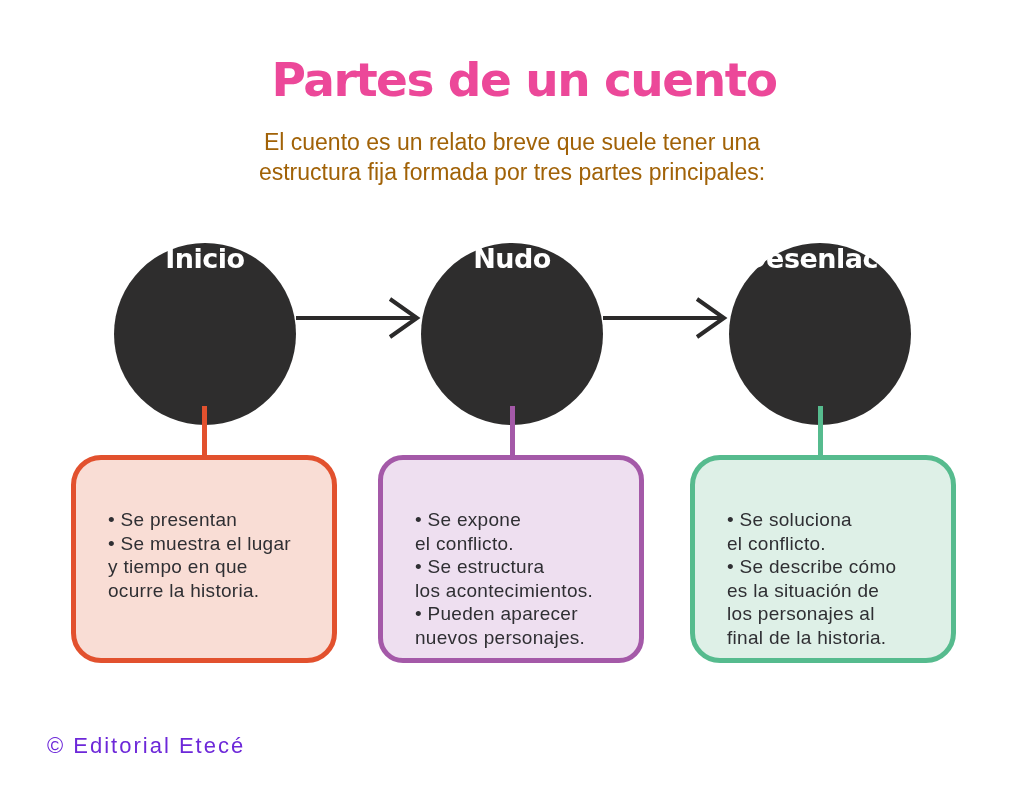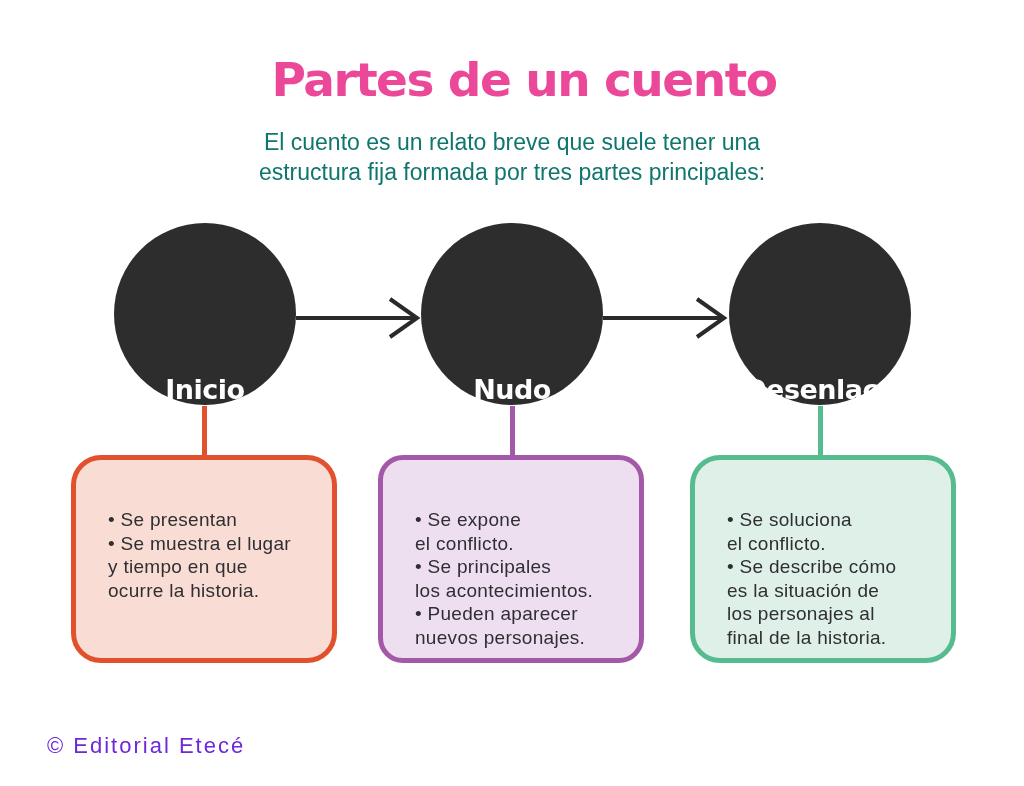--- a/index.html
+++ b/index.html
@@ -25,29 +25,29 @@
     color: #ec4899;
     padding-left: 12px;
   }
   .subtitle {
     position: absolute;
     top: 127px; left: 0;
     width: 100%;
     text-align: center;
     font-size: 23px;
     line-height: 30px;
-    color: #0f766e;
+    color: #a16207;
   }
   .circle {
     position: absolute;
-    top: 223px;
+    top: 243px;
     width: 182px; height: 182px;
     border-radius: 50%;
     display: flex;
-    align-items: flex-end;
+    align-items: flex-start;
     justify-content: center;
   }
   .circle.c1 { left: 114px; }
   .circle.c2 { left: 421px; }
   .circle.c3 { left: 729px; }
   .circle-label {
     color: #ffffff;
     font-family: "DejaVu Sans", sans-serif;
     font-weight: bold;
     font-size: 27px;
@@ -132,21 +132,21 @@
   <div class="box b1" style="border-color: rgb(226, 81, 46); background: rgb(249, 221, 213);">
     <div>• Se presentan</div>
     <div>• Se muestra el lugar</div>
     <div>y tiempo en que</div>
     <div>ocurre la historia.</div>
   </div>
 
   <div class="box b2" style="border-color: rgb(164, 89, 168); background: rgb(238, 223, 240);">
     <div>• Se expone</div>
     <div>el conflicto.</div>
-    <div>• Se principales</div>
+    <div>• Se estructura</div>
     <div>los acontecimientos.</div>
     <div>• Pueden aparecer</div>
     <div>nuevos personajes.</div>
   </div>
 
   <div class="box b3" style="border-color: rgb(86, 187, 142); background: rgb(222, 240, 231);">
     <div>• Se soluciona</div>
     <div>el conflicto.</div>
     <div>• Se describe cómo</div>
     <div>es la situación de</div>

